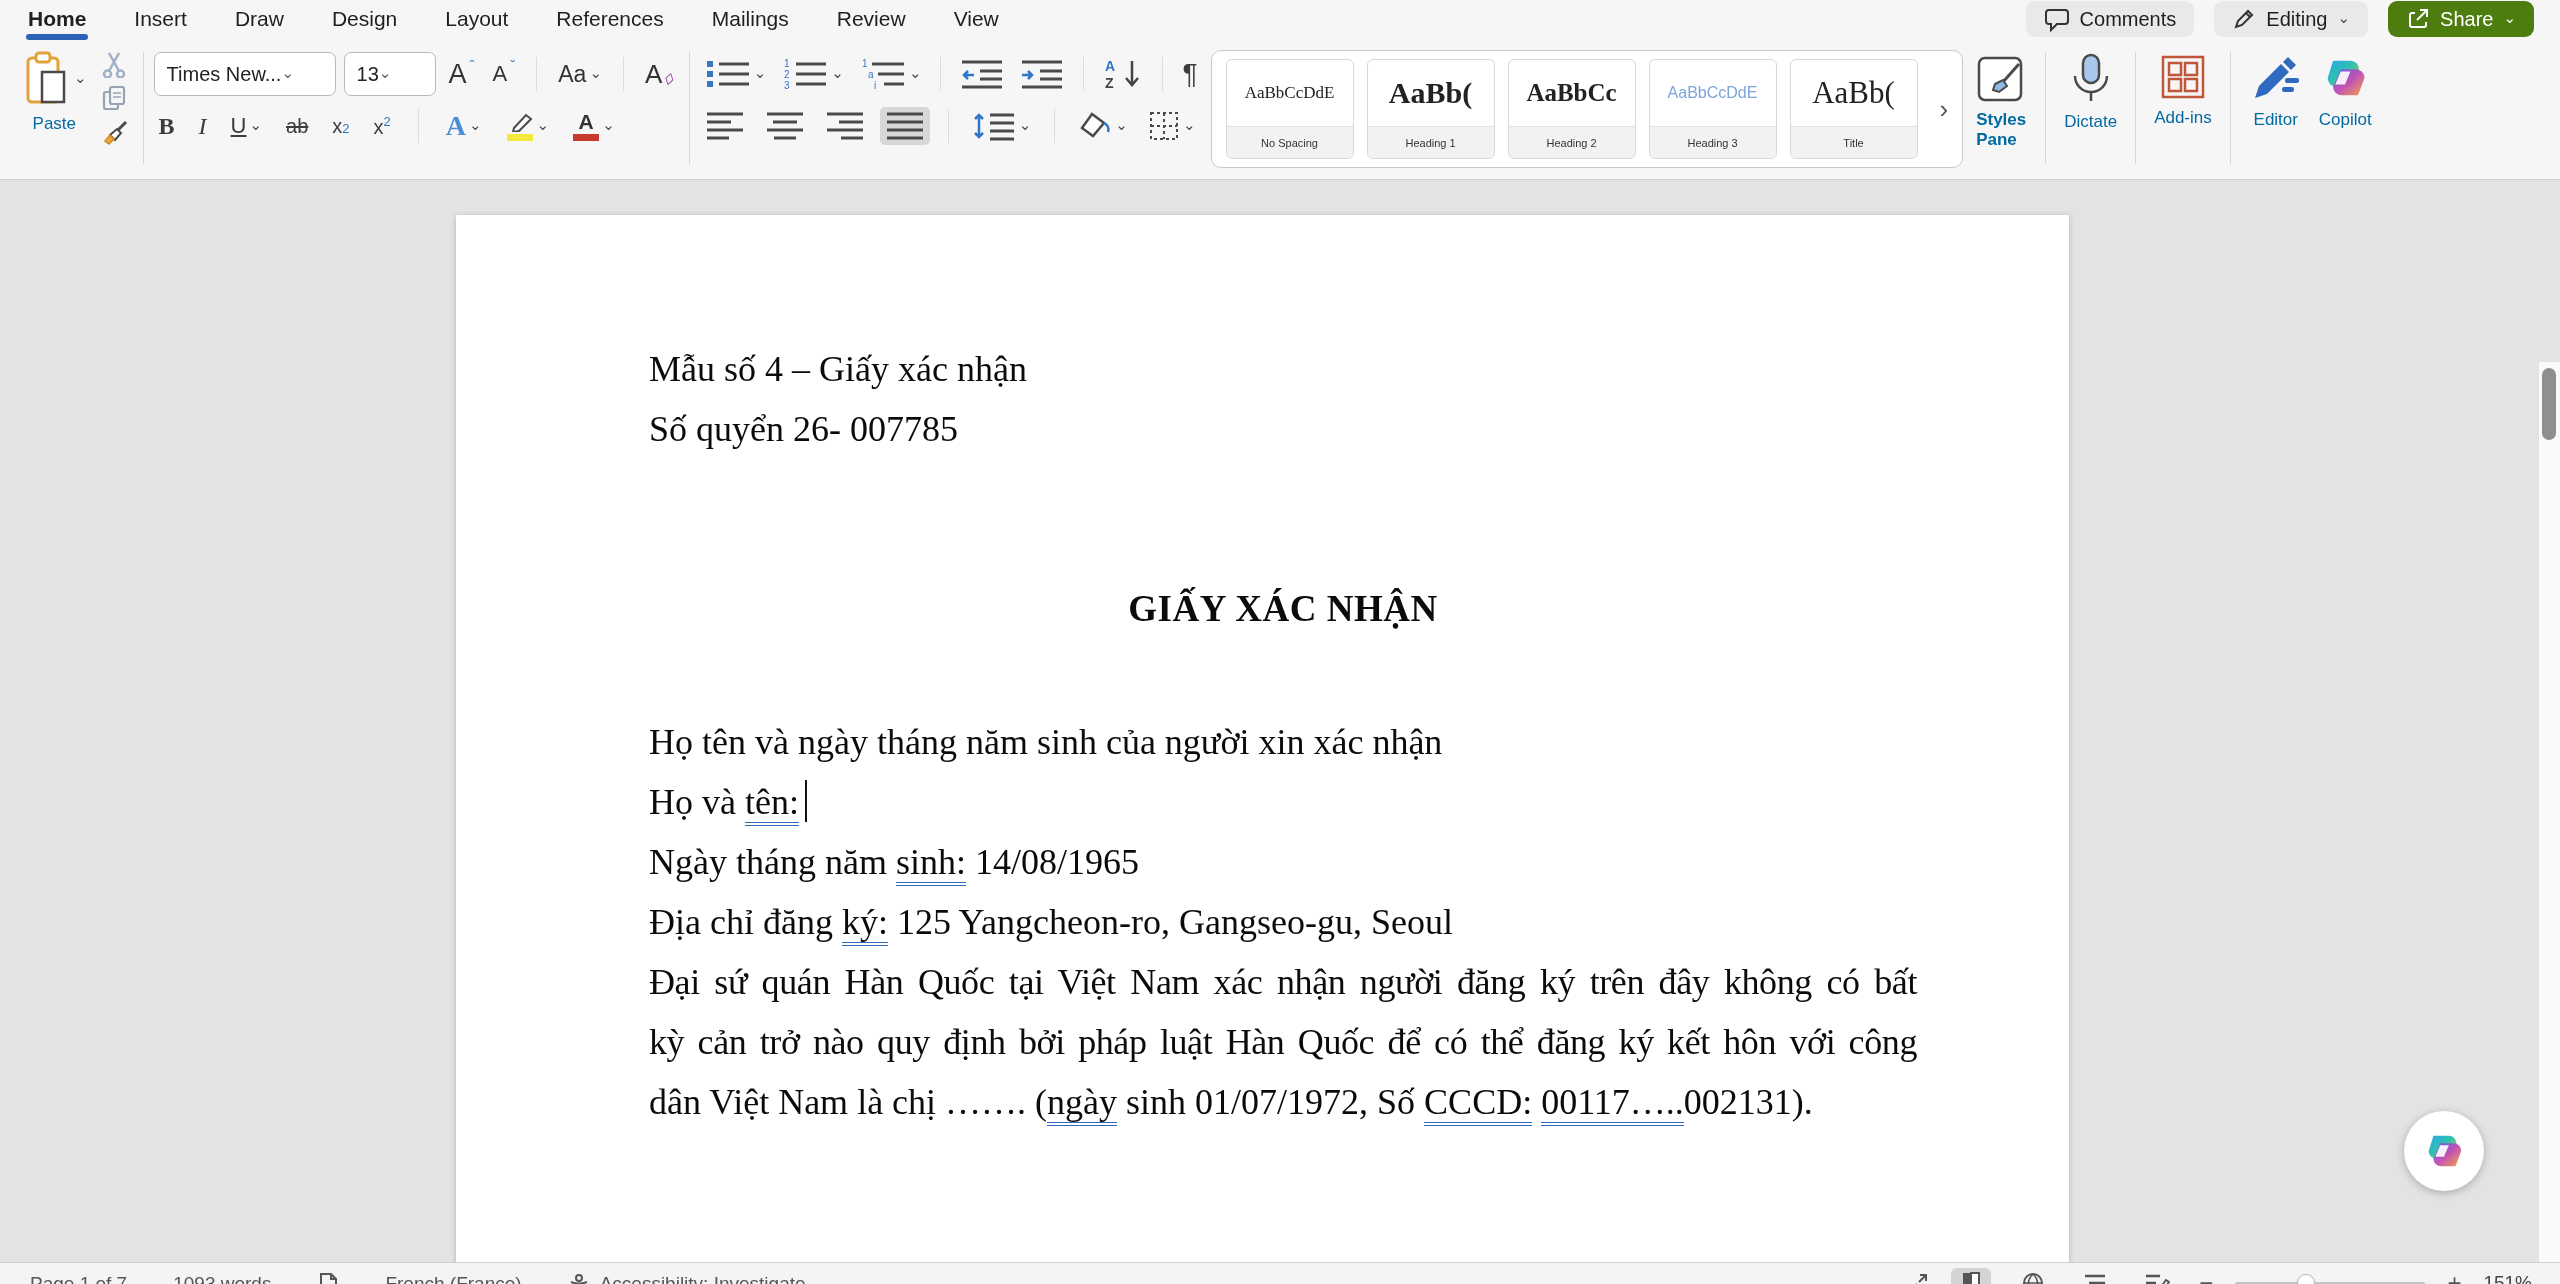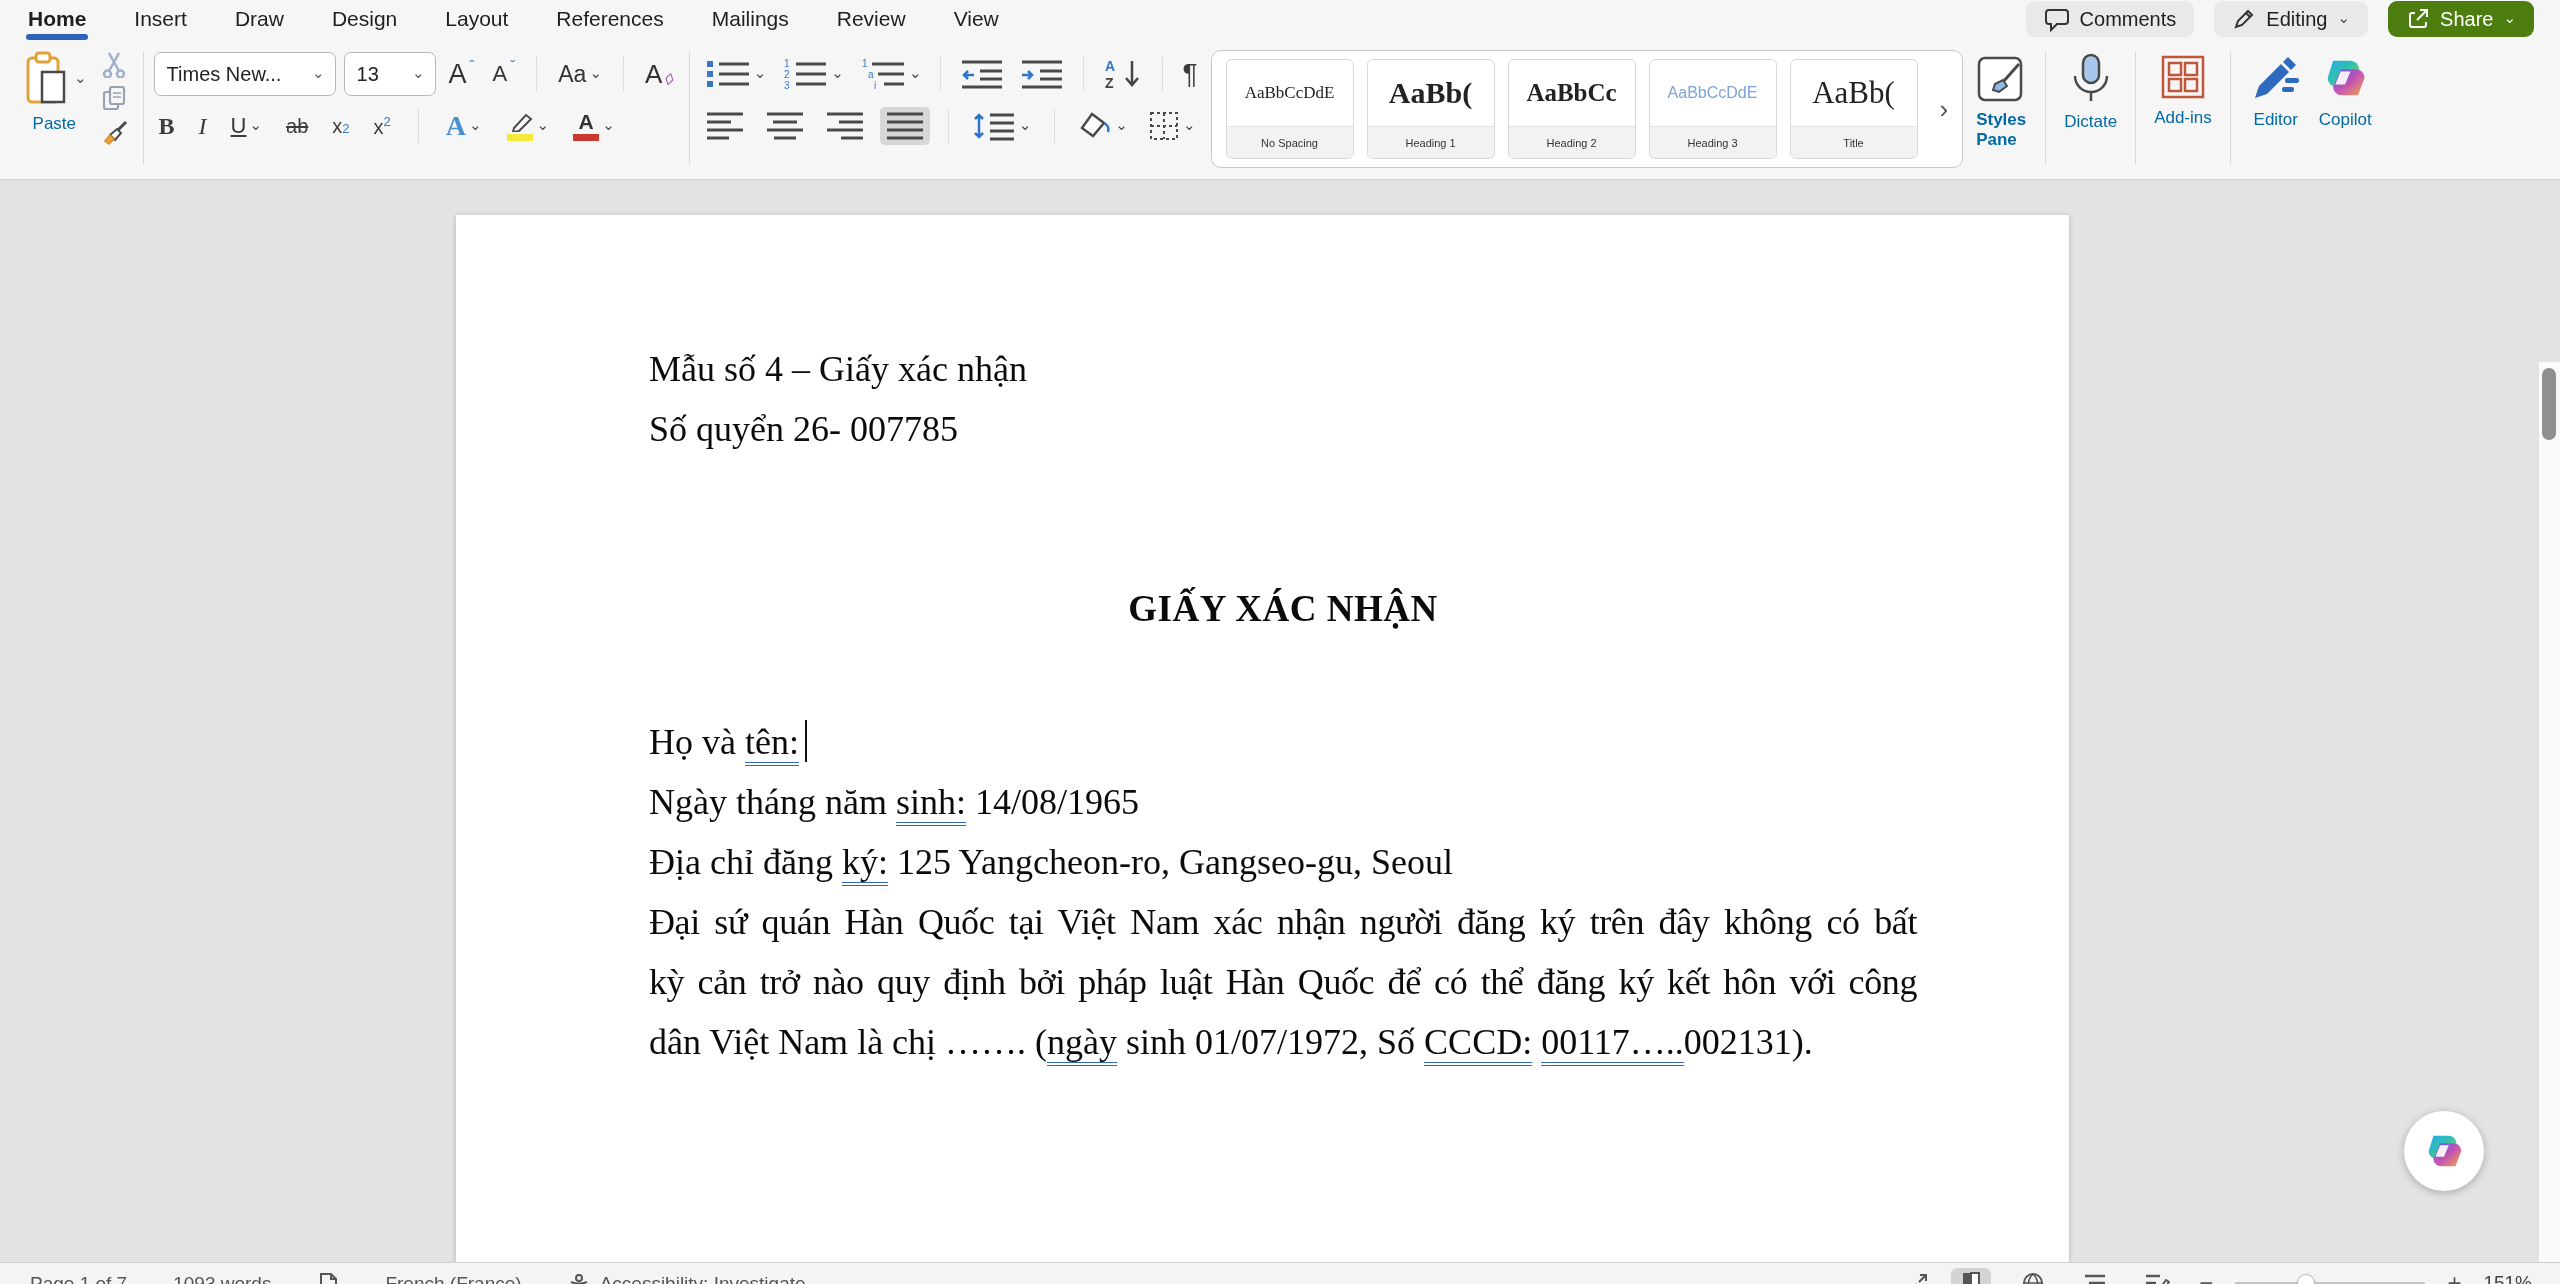--- a/index.html
+++ b/index.html
@@ -32,21 +32,21 @@
   .rbtn { background:none; border:none; display:inline-flex; align-items:center; gap:3px;
     padding:4px 5px; border-radius:5px; color:#3c3c3c; flex:none; }
   .rbtn.sel { background:#d7d7d8; }
   .frow { display:flex; align-items:center; height:52px; }
   .minisep { width:1px; height:34px; background:#dcdcdc; margin:0 8px; }
   .grp { display:flex; flex-direction:column; flex:none; }
 
   .minicol { display:flex; flex-direction:column; gap:2px; margin-left:2px; }
   .minicol .rbtn { padding:2px 4px; }
 
-  .combo { display:flex; align-items:center; justify-content:space-between; background:#fff;
+  .combo { display:flex; align-items:center; background:#fff;
     border:1px solid #b9b9b9; border-radius:7px; height:44px; padding:0 10px 0 12px;
     font-size:20px; color:#222; }
   .combo .chev { color:#555; }
 
   .glyphbtn { font-size:23px; color:#333; font-family:"Liberation Sans",sans-serif; }
   b.bB { font-size:24px; font-family:"Liberation Serif",serif; }
   .iI { font-size:24px; font-style:italic; font-family:"Liberation Serif",serif; }
   .uU { font-size:22px; text-decoration:underline; }
   .strik { font-size:20px; text-decoration:line-through; }
   .subsup { font-size:20px; } .subsup small { color:#2f76c8; font-size:13px; }
@@ -511,20 +511,21 @@
 
 <div class="docarea">
   <div class="page">
     <div class="doclines" id="doc-lines">
         <div class="dline"><span>Mẫu số  4 – Giấy xác nhận</span></div>
         <div class="dline"><span>Số quyển 26- 007785</span></div>
         <div class="dline">&nbsp;</div>
         <div class="dline">&nbsp;</div>
         <div class="dline dtitle"><span>GIẤY XÁC NHẬN</span></div>
         <div class="dline">&nbsp;</div>
+        <div class="dline"><span>Họ tên và ngày tháng năm sinh của người xin xác nhận</span></div>
         <div class="dline"><span>Họ và </span><span class="gu">tên:</span><span class="caret"></span></div>
         <div class="dline"><span>Ngày tháng năm </span><span class="gu">sinh:</span><span> 14/08/1965</span></div>
         <div class="dline"><span>Địa chỉ đăng </span><span class="gu">ký:</span><span> 125 Yangcheon-ro, Gangseo-gu, Seoul</span></div>
         <div class="dline djust"><span>Đại sứ quán Hàn Quốc tại Việt Nam xác nhận người đăng ký trên đây không có bất</span></div>
         <div class="dline djust"><span>kỳ cản trở nào quy định bởi pháp luật Hàn Quốc để có thể đăng ký kết hôn với công</span></div>
         <div class="dline"><span>dân Việt Nam là chị ……. (</span><span class="gu">ngày</span><span> sinh 01/07/1972, Số </span><span class="gu">CCCD:</span><span> </span><span class="gu">00117…..</span><span>002131).</span></div>
       </div>
   </div>
   <button class="copilot-fab">
     <svg width="46" height="46" viewBox="0 0 48 48">

